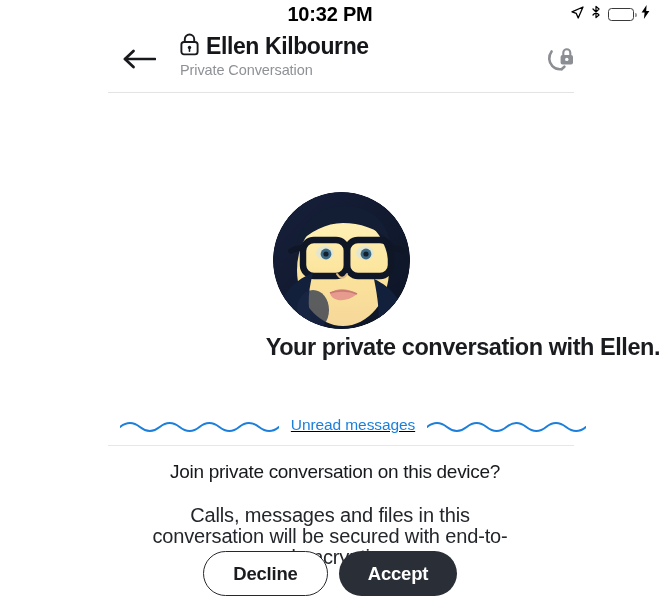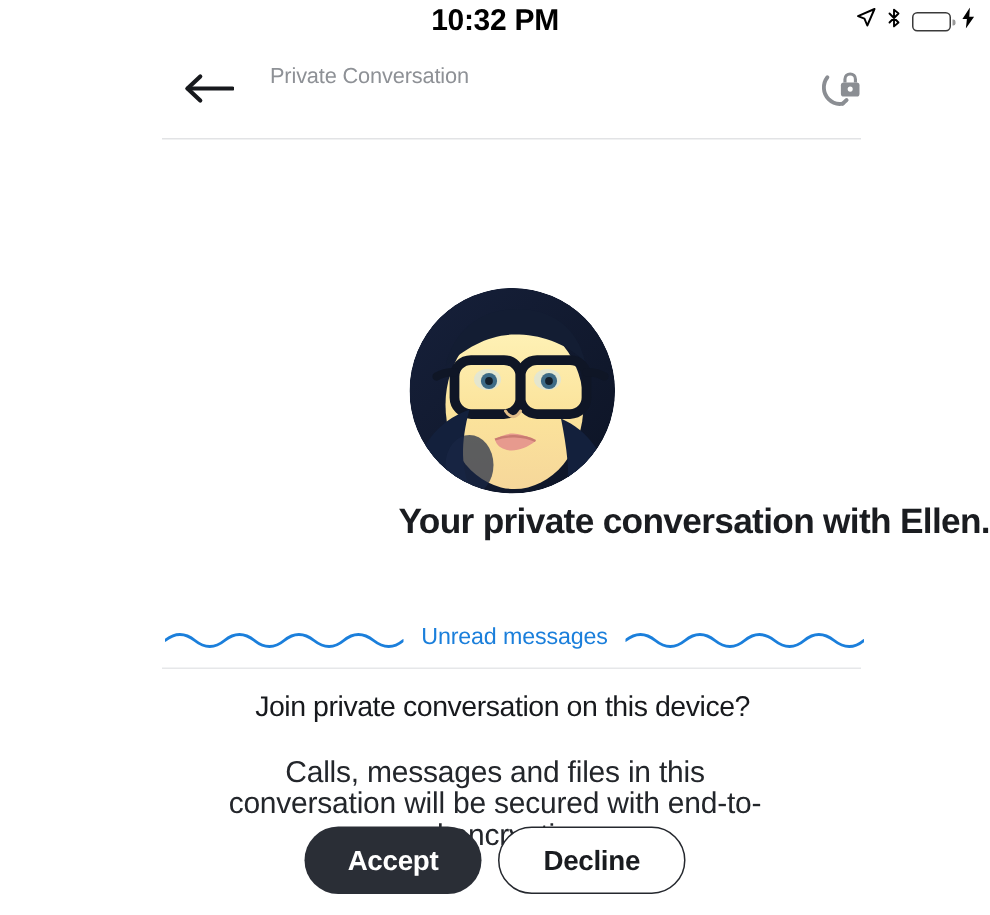--- a/index.html
+++ b/index.html
@@ -126,21 +126,21 @@
   .conv-title {
     font-size: 23px;
     font-weight: bold;
     color: #15161a;
     letter-spacing: -0.4px;
     line-height: 30px;
   }
   .conv-sub {
     font-size: 14.5px;
     color: #8e9196;
-    margin-top: 12px;
+    margin-top: 1px;
     letter-spacing: -0.1px;
   }
   .call-btn {
     position: absolute;
     right: 84px;
     top: 15px;
     width: 34px;
     height: 34px;
   }
   .header-divider {
@@ -173,27 +173,28 @@
     font-size: 23.5px;
     font-weight: bold;
     color: #1a1c20;
     letter-spacing: -0.45px;
   }
 
   
   .unread-row {
     position: absolute;
     top: 412px;
-    left: 110px;
+    left: 120px;
     width: 466px;
     height: 26px;
     display: flex;
     align-items: center;
     justify-content: center;
     gap: 12px;
+    text-decoration: underline;
   }
   .wave { flex: 1; height: 16px; }
   .unread-label {
     font-size: 15.5px;
     color: #1b7fdb;
     letter-spacing: -0.1px;
     white-space: nowrap;
   }
   .unread-divider {
     position: absolute;
@@ -293,20 +294,31 @@
 
 <div class="header">
   <div class="back-btn">
     <svg width="34" height="22" viewBox="0 0 34 22">
       <path d="M33 11H3" stroke="#17191d" stroke-width="2.6" stroke-linecap="round"></path>
       <path d="M11.5 3 3 11l8.5 8" stroke="#17191d" stroke-width="2.8" fill="none" stroke-linecap="round" stroke-linejoin="round"></path>
     </svg>
   </div>
 
   <div class="title-block">
+    <div class="title-row">
+      <span>
+        <svg width="19" height="23" viewBox="0 0 19 23">
+          <rect x="1.4" y="9" width="16.2" height="12.4" rx="2.6" fill="none" stroke="#17191d" stroke-width="1.9"></rect>
+          <path d="M4.8 9V6.2a4.7 4.7 0 0 1 9.4 0V9" fill="none" stroke="#17191d" stroke-width="1.9"></path>
+          <circle cx="9.5" cy="14.4" r="1.7" fill="#17191d"></circle>
+          <path d="M9.5 15.6v2.6" stroke="#17191d" stroke-width="1.6" stroke-linecap="round"></path>
+        </svg>
+      </span>
+      <span class="conv-title">Ellen Kilbourne</span>
+    </div>
     <div class="conv-sub">Private Conversation</div>
   </div>
 
   <div class="call-btn">
     <svg width="34" height="34" viewBox="0 0 34 34">
       <path d="M9.6 8.5c-3.4 4.4-3.1 10.6 0.8 14.6 2.6 2.6 6.1 3.6 9.4 3" fill="none" stroke="#8b8e93" stroke-width="2.6" stroke-linecap="round"></path>
       <path d="M19.8 26.1l2.6-2.4" fill="none" stroke="#8b8e93" stroke-width="2.6" stroke-linecap="round"></path>
       <rect x="18.6" y="12" width="12.4" height="9.4" rx="1.9" fill="#8b8e93"></rect>
       <path d="M21.3 12V9.8a3.5 3.5 0 0 1 7 0V12" fill="none" stroke="#8b8e93" stroke-width="2.1"></path>
       <circle cx="24.8" cy="16.4" r="1.7" fill="#ffffff"></circle>
@@ -371,15 +383,15 @@
       <path d="M0 10 Q 9.4 2 18.8 10 T 37.5 10 T 56.3 10 T 75 10 T 93.8 10 T 112.5 10 T 131.3 10 T 150 10" fill="none" stroke="#1b7fdb" stroke-width="1.9" stroke-linecap="round"></path>
     </svg>
   </span>
 </div>
 <div class="unread-divider"></div>
 
 <div class="join-title">Join private conversation on this device?</div>
 <div class="join-body">Calls, messages and files in this conversation will be secured with end-to-end encryption.</div>
 
 <div class="btn-row">
+  <div class="btn btn-decline">Decline</div>
   <div class="btn btn-accept">Accept</div>
-  <div class="btn btn-decline">Decline</div>
 </div>
 
 </body></html>

